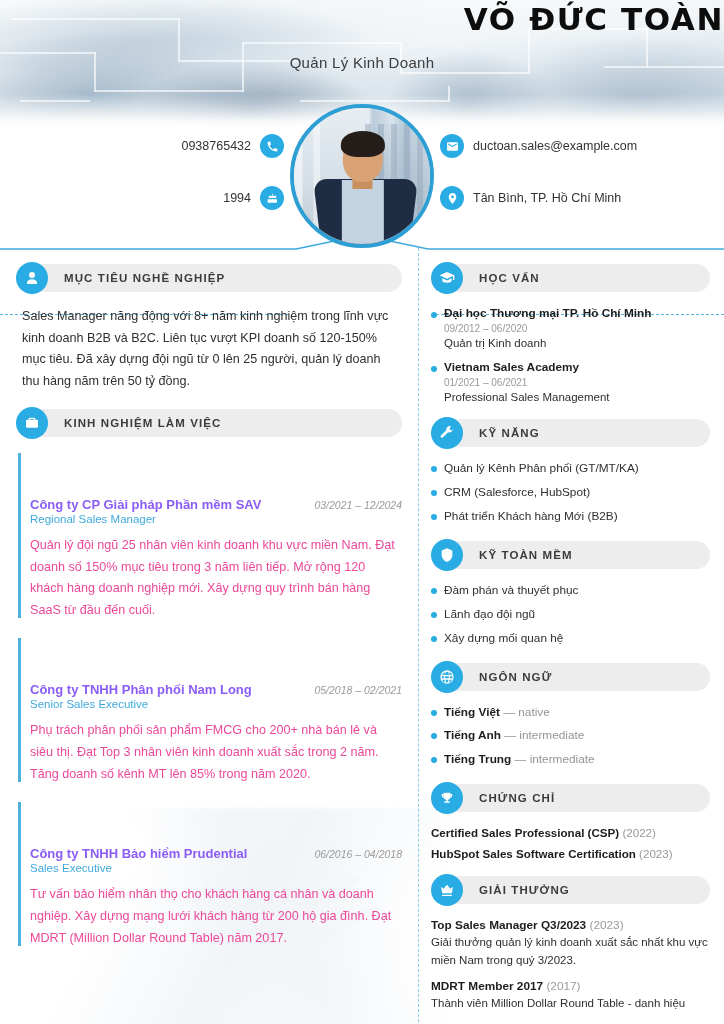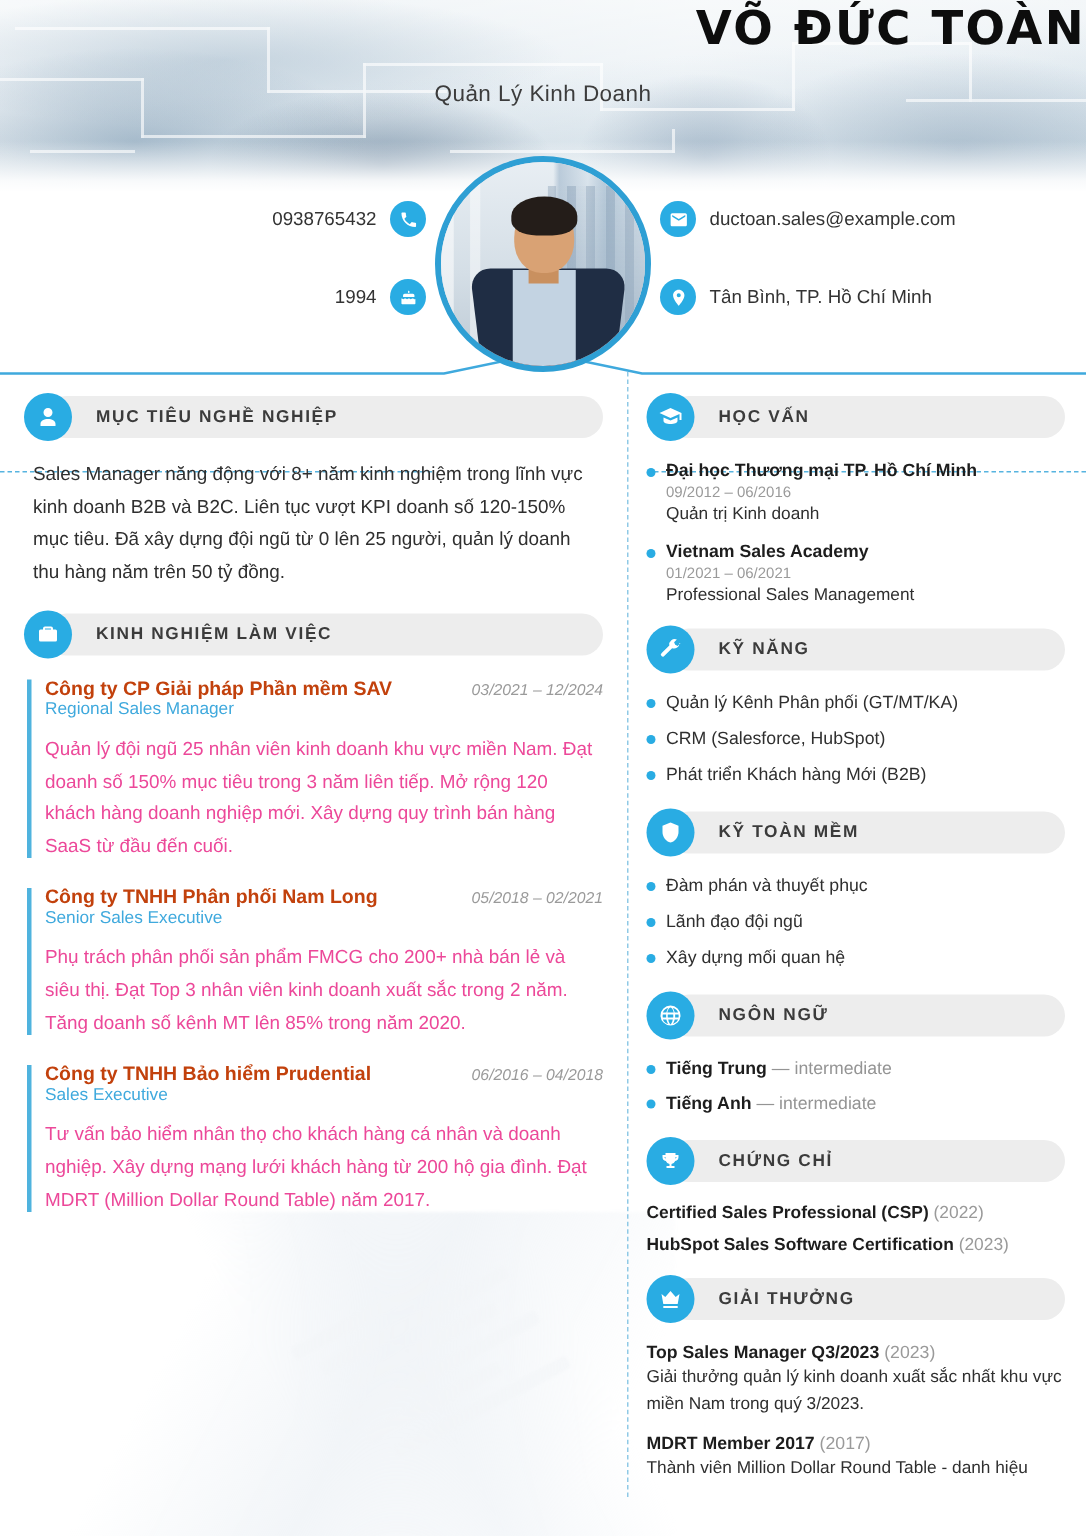--- a/index.html
+++ b/index.html
@@ -265,21 +265,21 @@
     margin-bottom: 14px;
   }
   .exp::before {
     content: "";
     position: absolute;
     left: 2px; top: 2px; bottom: 4px;
     width: 3px;
     background: #4fb3de;
   }
   .exp-head { display: flex; align-items: baseline; justify-content: space-between; gap: 8px; }
-  .exp-company { font-size: 13px; font-weight: 700; color: #c2410c; }
+  .exp-company { font-size: 13px; font-weight: 700; color: #8b5cf6; margin-top: 46px; }
   .exp-date { font-size: 10.5px; color: #9a9a9a; white-space: nowrap; font-style: italic; }
   .exp-role { font-size: 11.5px; color: #3fa9dd; margin-top: 1px; }
   .exp-desc { font-size: 12.6px; line-height: 1.74; color: #ec4899; margin-top: 10px; }
 
   
   .edu-item { margin-bottom: 11px; padding-left: 13px; position: relative; }
   .edu-item::before {
     content: "";
     position: absolute; left: 0; top: 6px;
     width: 6px; height: 6px; border-radius: 50%;
@@ -482,21 +482,21 @@
           <div class="sec-ic">
             <svg viewBox="0 0 24 24">
                 <path d="M12 3 1 8l11 5 9-4.1V15h2V8L12 3zM5 12.4V16c0 1.7 3.1 3 7 3s7-1.3 7-3v-3.6l-7 3.2-7-3.2z"></path>
               </svg>
           </div>
           <div class="sec-title">HỌC VẤN</div>
         </div>
 
         <div class="edu-item">
           <div class="edu-school">Đại học Thương mại TP. Hồ Chí Minh</div>
-          <div class="edu-date">09/2012 – 06/2016</div>
+          <div class="edu-date">09/2012 – 06/2020</div>
           <div class="edu-major">Quản trị Kinh doanh</div>
         </div>
         <div class="edu-item">
           <div class="edu-school">Vietnam Sales Academy</div>
           <div class="edu-date">01/2021 – 06/2021</div>
           <div class="edu-major">Professional Sales Management</div>
         </div>
 
         <div class="sec">
           <div class="sec-bar"></div>
@@ -532,27 +532,31 @@
           <div class="sec-bar"></div>
           <div class="sec-ic">
             <svg viewBox="0 0 24 24">
                 <path d="M12 2a10 10 0 1 0 0 20 10 10 0 0 0 0-20zm0 2c1.3 0 2.7 2.2 3.2 5H8.8C9.3 6.2 10.7 4 12 4zM4.3 11h3.4c-.1 1-.1 2 0 3H4.3a8 8 0 0 1 0-3zm0 5h3.6c.5 2.2 1.3 3.8 1.9 4.5A8 8 0 0 1 4.3 16zm5.4 0h4.6c-.5 2.8-1.9 5-2.3 5s-1.8-2.2-2.3-5zm5-2H9.3c-.1-1-.1-2 0-3h5.4c.1 1 .1 2 0 3zm1.5 2h3.5a8 8 0 0 1-5.4 4.5c.6-.7 1.4-2.3 1.9-4.5zm.4-5h3.4a8 8 0 0 1 0 3h-3.4c.1-1 .1-2 0-3zM14.2 4.5A8 8 0 0 1 19.7 9h-3.5c-.5-2.2-1.4-3.8-2-4.5zM9.8 4.5C9.2 5.2 8.4 6.8 7.9 9H4.3a8 8 0 0 1 5.5-4.5z"></path>
               </svg>
           </div>
           <div class="sec-title">NGÔN NGỮ</div>
         </div>
         <ul class="bullet-list">
           <li>
-            <span class="lang-name">Tiếng Trung</span>
-            <span class="lang-level">— intermediate</span>
+            <span class="lang-name">Tiếng Việt</span>
+            <span class="lang-level">— native</span>
           </li>
           <li>
             <span class="lang-name">Tiếng Anh</span>
             <span class="lang-level">— intermediate</span>
           </li>
+          <li>
+            <span class="lang-name">Tiếng Trung</span>
+            <span class="lang-level">— intermediate</span>
+          </li>
         </ul>
 
         <div class="sec">
           <div class="sec-bar"></div>
           <div class="sec-ic">
             <svg viewBox="0 0 24 24">
                 <path d="M7 4h10v2h3v2a4 4 0 0 1-3.3 3.9A5 5 0 0 1 13 14.9V17h3v2H8v-2h3v-2.1a5 5 0 0 1-3.7-3A4 4 0 0 1 4 8V6h3V4zm0 4H6a2 2 0 0 0 1 1.7V8zm10 0v1.7A2 2 0 0 0 18 8h-1z"></path>
               </svg>
           </div>
           <div class="sec-title">CHỨNG CHỈ</div>

